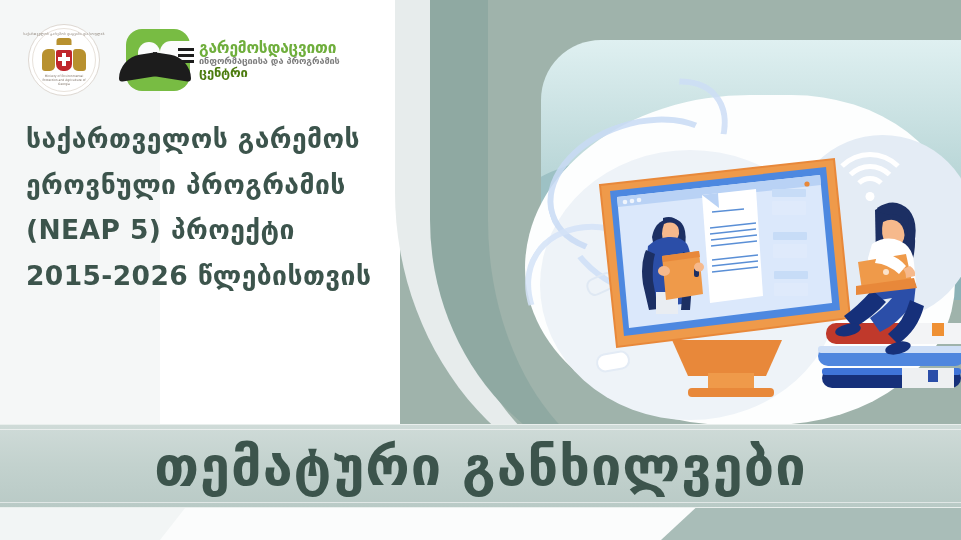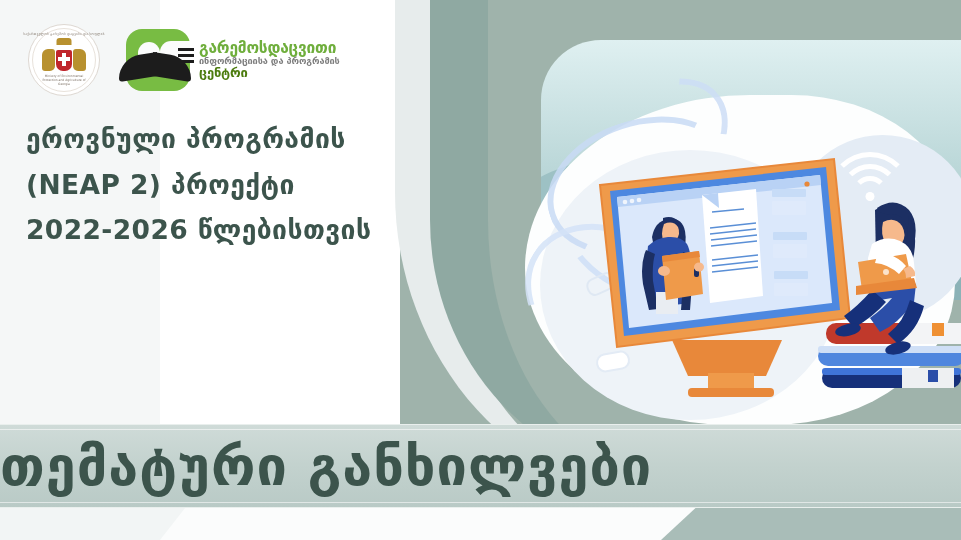--- a/index.html
+++ b/index.html
@@ -159,21 +159,21 @@
     font-family:"DejaVu Sans", sans-serif;
     font-size:26.5px;font-weight:bold;color:#3c544c;
     letter-spacing:.4px;line-height:1;margin-bottom:19px;white-space:nowrap;
   }
 
   
   .banner{
     position:absolute;left:0;top:424px;width:961px;height:82px;
     background:linear-gradient(180deg,#cfdbd8 0%,#c3d2ce 48%,#b9cac6 100%);
     border-top:1px solid #e9efed;border-bottom:1px solid #e9efed;
-    display:flex;align-items:center;z-index:45;
+    display:flex;align-items:center;justify-content:center;z-index:45;
   }
   .banner:before{content:"";position:absolute;left:0;top:4px;width:961px;height:1px;background:rgba(255,255,255,.55);}
   .banner:after{content:"";position:absolute;left:0;bottom:4px;width:961px;height:1px;background:rgba(255,255,255,.55);}
   .banner-text{
     font-family:"DejaVu Sans", sans-serif;
     font-size:54px;font-weight:bold;color:#3c544c;letter-spacing:1px;white-space:nowrap;
     position:relative;z-index:2;
   }
 
   
@@ -362,22 +362,23 @@
       </div>
       <div class="gov-text">
         <div class="gov-t1">გარემოსდაცვითი</div>
         <div class="gov-t2">ინფორმაციისა და პროგრამის</div>
         <div class="gov-t3">ცენტრი</div>
       </div>
     </div>
   </div>
 
   <div class="headline">
+    <div class="hl-line">საქართველოს გარემოს</div>
     <div class="hl-line">ეროვნული პროგრამის</div>
-    <div class="hl-line">(NEAP 2) პროექტი</div>
-    <div class="hl-line">2022-2026 წლებისთვის</div>
+    <div class="hl-line">(NEAP 5) პროექტი</div>
+    <div class="hl-line">2015-2026 წლებისთვის</div>
   </div>
 
   <div class="banner">
     <div class="banner-text">თემატური განხილვები</div>
   </div>
 
 </div>
 
 </body></html>

